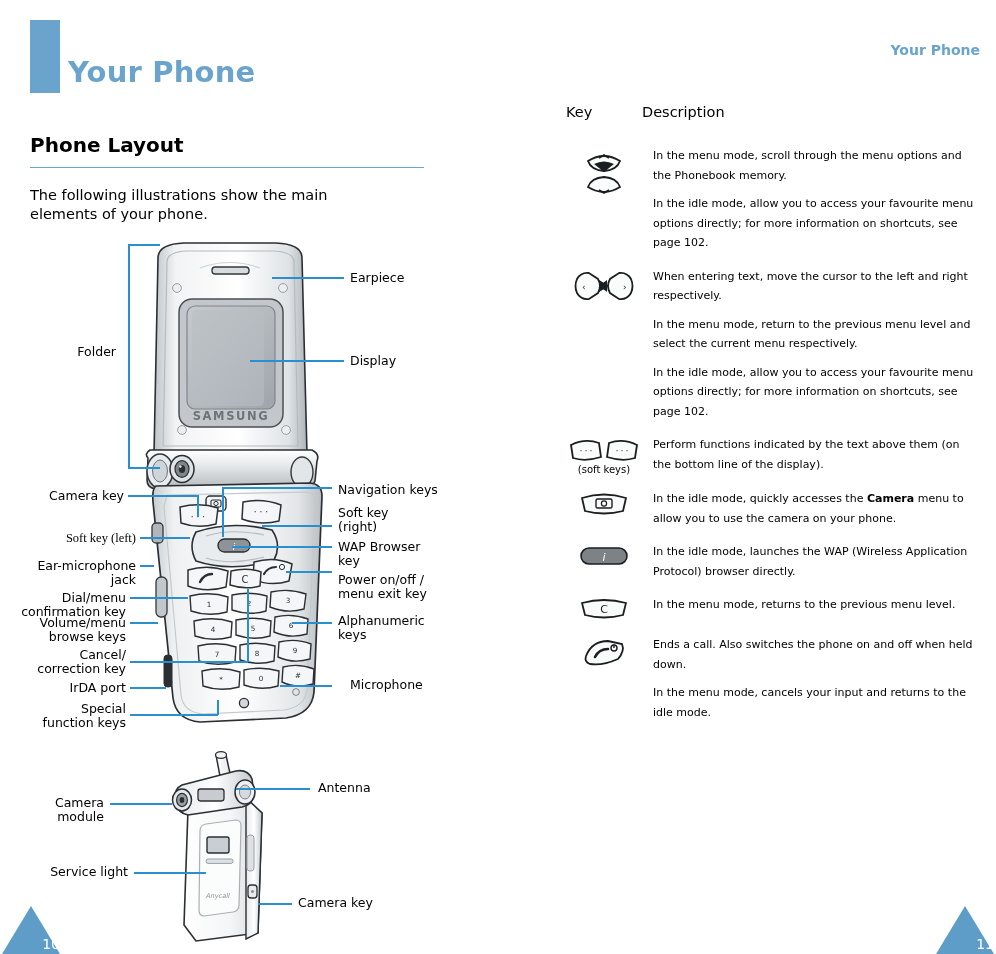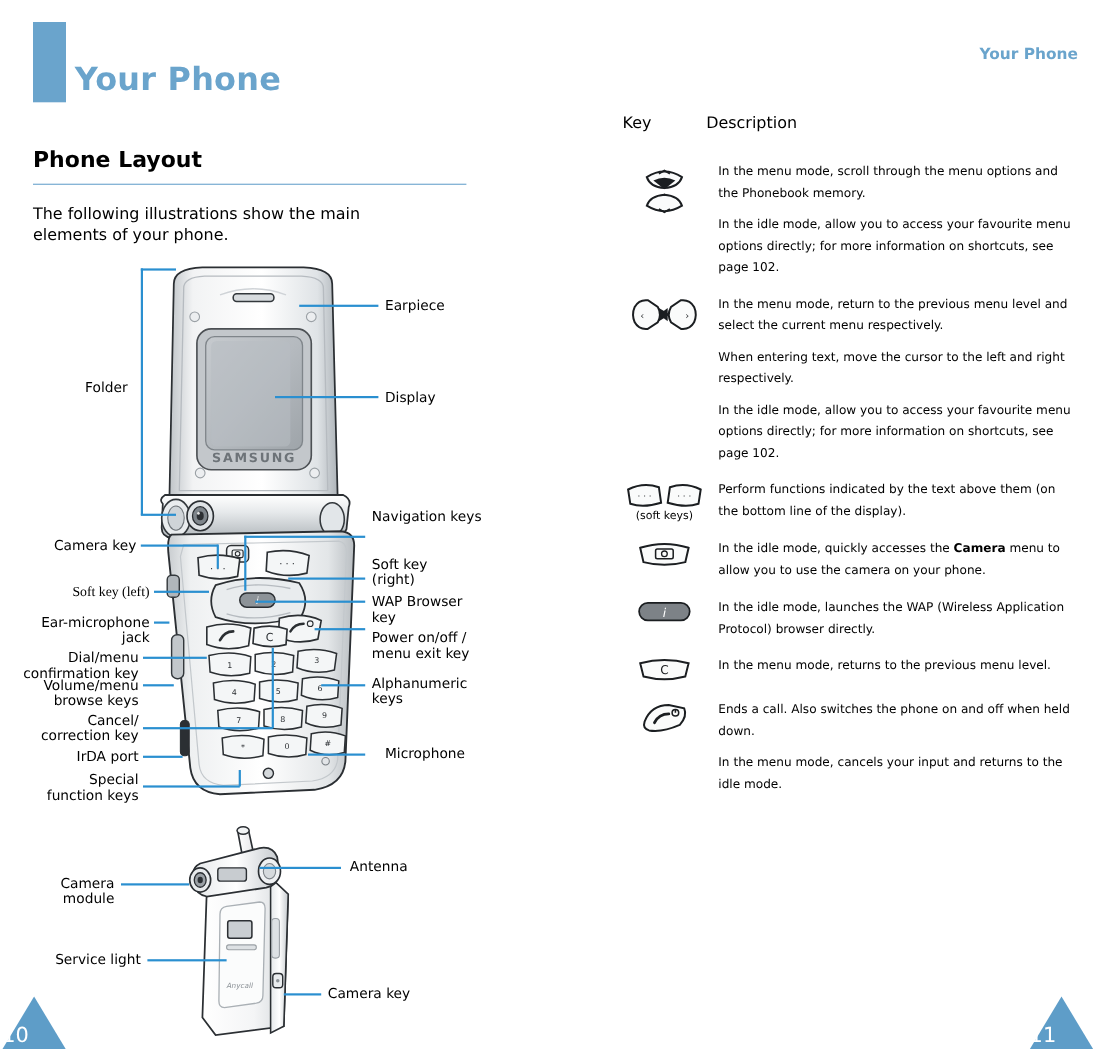--- a/index.html
+++ b/index.html
@@ -62,22 +62,22 @@
   .row .desc p{margin:0 0 9px 0;}
   .row .desc p:last-child{margin-bottom:0;}
   .softlabel{font-size:10px;margin-top:1px;}
   b{font-weight:bold;}
 
   
   .pnum{position:absolute;width:58px;height:48px;}
   .pnum .tri{position:absolute;left:0;top:0;width:0;height:0;
     border-left:29px solid transparent;border-right:29px solid transparent;
     border-bottom:48px solid #5e9dc8;}
-  .pnum span{position:absolute;width:58px;text-align:left;bottom:2px;
-    color:#fff;font-size:19px;}
+  .pnum span{position:absolute;width:58px;text-align:right;bottom:2px;
+    color:#fff;font-size:14px;}
   #pnum-left{left:2px;top:906px;}
   #pnum-right{left:936px;top:906px;}
 </style>
 </head>
 <body>
 
 <div class="page">
 
   <div class="chapter-bar"></div>
   <div class="chapter-title">Your Phone</div>
@@ -264,21 +264,21 @@
   <div class="lead" style="left:130px;top:687px;width:36px;"></div>
   <div class="lbl r" style="left:30px;top:681px;width:96px;">IrDA port</div>
 
   <div class="lead" style="left:130px;top:714px;width:88px;"></div>
   <div class="leadv" style="left:217px;top:700px;height:15px;"></div>
   <div class="lbl r" style="left:14px;top:702px;width:112px;">Special
 function keys</div>
 
   <div class="lead" style="left:222px;top:487px;width:110px;"></div>
   <div class="leadv" style="left:222px;top:487px;height:50px;"></div>
-  <div class="lbl" style="left:338px;top:463px;">Navigation keys</div>
+  <div class="lbl" style="left:338px;top:483px;">Navigation keys</div>
 
   <div class="lead" style="left:262px;top:525px;width:70px;"></div>
   <div class="lbl" style="left:338px;top:506px;">Soft key
 (right)</div>
 
   <div class="lead" style="left:232px;top:546px;width:100px;"></div>
   <div class="lbl" style="left:338px;top:540px;">WAP Browser
 key</div>
 
   <div class="lead" style="left:286px;top:571px;width:46px;"></div>
@@ -389,22 +389,22 @@
           <path d="M6 10 Q10 3 18 4 L27 10 Q31 17 27 24 L18 30 Q10 31 6 24 Q3 17 6 10 Z" fill="#fafbfb" stroke="#1b1e21" stroke-width="1.8"></path>
           <path d="M28 11 L38 17 L28 23 Z" fill="#1b1e21"></path>
           <path d="M38 11 L28 17 L38 23 Z" fill="none"></path>
           <path d="M60 10 Q56 3 48 4 L39 10 Q35 17 39 24 L48 30 Q56 31 60 24 Q63 17 60 10 Z" fill="#fafbfb" stroke="#1b1e21" stroke-width="1.8"></path>
           <path d="M38 11 L30 17 L38 23 Z" fill="#1b1e21" transform="translate(-2,0)"></path>
           <text x="11" y="21" font-size="9" fill="#1b1e21">‹</text>
           <text x="52" y="21" font-size="9" fill="#1b1e21">›</text>
         </svg>
       </div>
       <div class="desc">
+        <p>When entering text, move the cursor to the left and right respectively.</p>
         <p>In the menu mode, return to the previous menu level and select the current menu respectively.</p>
-        <p>When entering text, move the cursor to the left and right respectively.</p>
         <p>In the idle mode, allow you to access your favourite menu options directly; for more information on shortcuts, see page 102.</p>
       </div>
     </div>
 
     <div class="row" style="margin-top:12px;">
       <div class="keycell">
         <svg width="72" height="26" viewBox="0 0 72 26">
           <path d="M3 8 Q17 1 31 6 L33 20 Q17 25 5 21 Z" fill="#fafbfb" stroke="#1b1e21" stroke-width="1.8"></path>
           <text x="18" y="17" text-anchor="middle" font-size="8" fill="#1b1e21">· · ·</text>
           <path d="M41 6 Q55 1 69 8 L67 21 Q55 25 39 20 Z" fill="#fafbfb" stroke="#1b1e21" stroke-width="1.8"></path>

